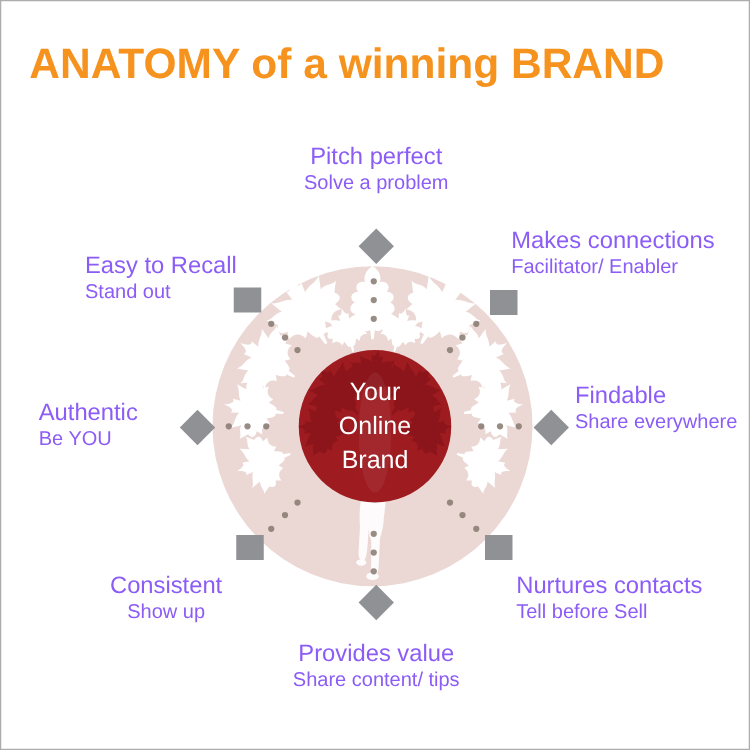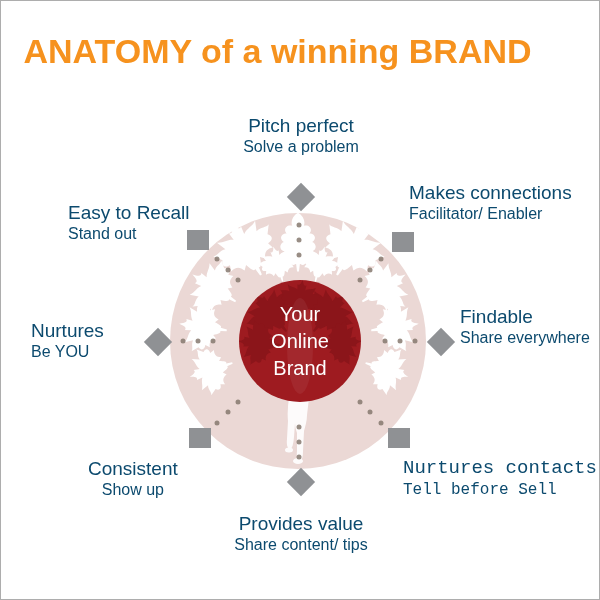--- a/index.html
+++ b/index.html
@@ -5,31 +5,31 @@
   html,body{margin:0;padding:0;width:600px;height:600px;background:#fff;overflow:hidden;}
   body{font-family:"Liberation Sans", sans-serif;}
   #frame{position:relative;width:600px;height:600px;box-sizing:border-box;border:1px solid #adadad;background:#fff;}
   .title{position:absolute;top:31px;left:0;width:553px;text-align:center;
          font-size:34px;font-weight:bold;color:#f6921e;letter-spacing:0px;}
   .diagram{position:absolute;inset:0;}
   svg.art{position:absolute;left:0;top:0;}
   .center-circle{position:absolute;left:238px;top:279px;width:122px;height:122px;border-radius:50%;
                  display:flex;flex-direction:column;align-items:center;justify-content:center;
                  color:#ffffff;font-size:20px;line-height:27px;text-align:center;}
-  .spoke-label{position:absolute;color:#0c4a6e;}
+  .spoke-label{position:absolute;color:#8b5cf6;}
   .spoke-label .t{display:block;font-size:19px;line-height:23px;}
   .spoke-label .s{display:block;font-size:16px;line-height:20px;}
   .center-text{left:150px;width:300px;text-align:center;}
   .pos-top{top:113px;}
   .pos-topright{left:408px;top:180px;}
   .pos-topleft{left:67px;top:200px;}
   .pos-left{left:30px;top:318px;}
   .pos-right{left:459px;top:304px;}
   .pos-bottomleft{left:87px;top:456px;text-align:center;}
-  .pos-bottomright{left:402px;top:456px;font-family:Liberation Mono, monospace;}
+  .pos-bottomright{left:412px;top:456px;}
   .pos-bottom{top:511px;}
   .marker{position:absolute;background:#8f9194;}
   .marker-square{width:22px;height:20px;}
   .marker-diamond{width:20px;height:20px;transform:rotate(45deg);}
   .m-n{left:290px;top:186px;}
   .m-s{left:290px;top:471px;}
   .m-w{left:147px;top:331px;}
   .m-e{left:430px;top:331px;}
   .m-nw{left:186px;top:229px;}
   .m-ne{left:391px;top:231px;}
@@ -155,21 +155,21 @@
       <span class="t">Provides value</span>
       <span class="s">Share content/ tips</span>
     </div>
 
     <div class="spoke-label pos-bottomleft">
       <span class="t">Consistent</span>
       <span class="s">Show up</span>
     </div>
 
     <div class="spoke-label pos-left">
-      <span class="t">Nurtures</span>
+      <span class="t">Authentic</span>
       <span class="s">Be YOU</span>
     </div>
 
     <div class="spoke-label pos-topleft">
       <span class="t">Easy to Recall</span>
       <span class="s">Stand out</span>
     </div>
 
     <div class="center-circle">
       <span>Your</span>

